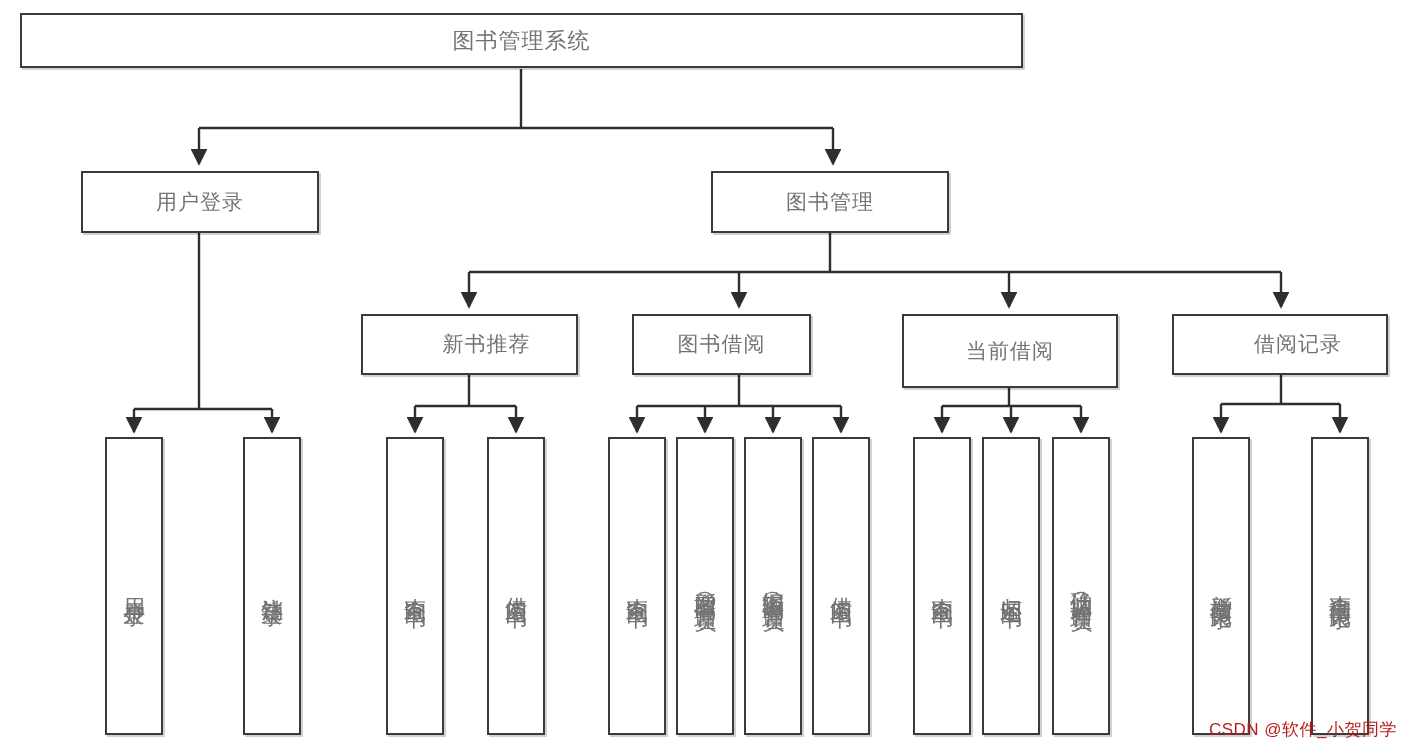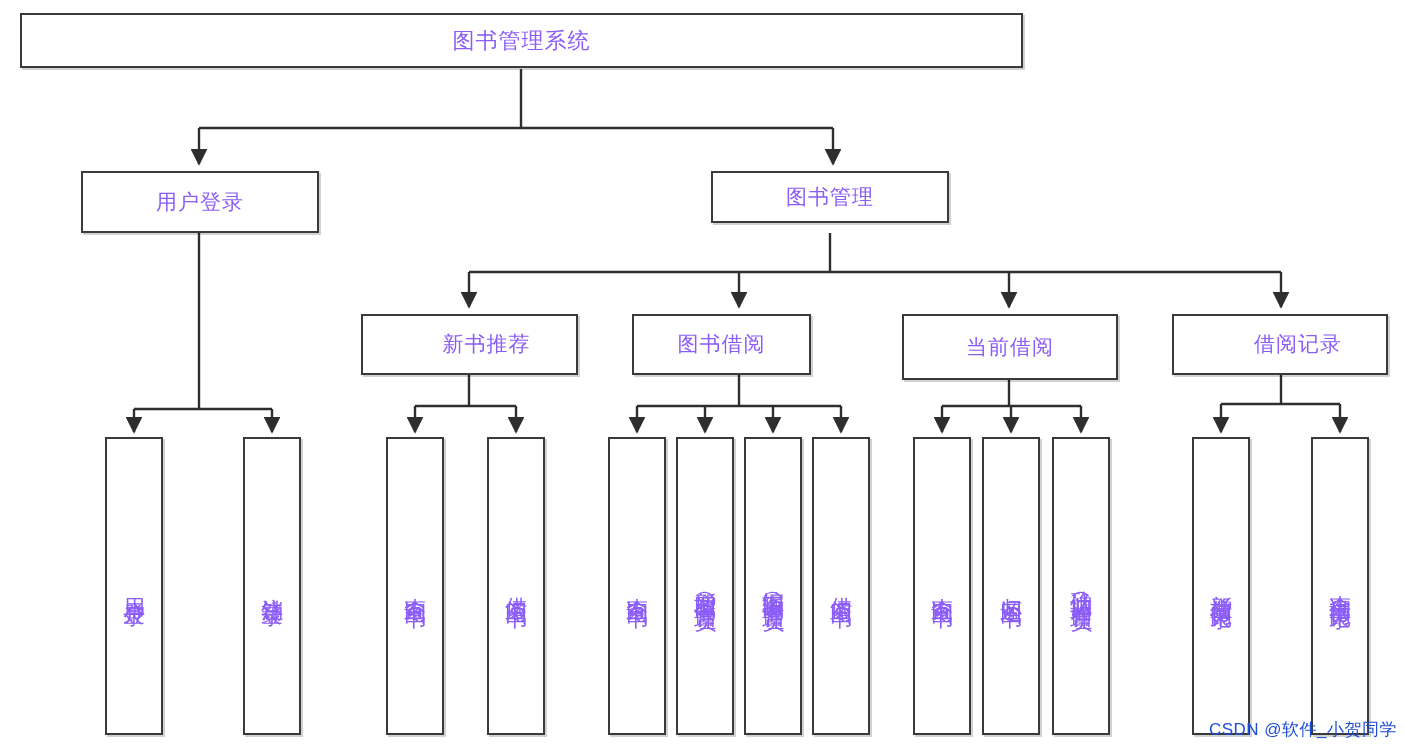--- a/index.html
+++ b/index.html
@@ -13,21 +13,21 @@
 
   .node-box{
     position:absolute;
     background:#ffffff;
     border:2px solid #3a3a3a;
     box-sizing:border-box;
     box-shadow:2px 2px 0 rgba(0,0,0,0.18);
     display:flex;align-items:center;justify-content:center;
   }
   .node-label{
-    color:#8b5cf6;
+    color:#737373;
     font-size:21px;
     line-height:1.18;
     letter-spacing:1px;
     white-space:nowrap;
     user-select:none;
   }
   .node-box.root .node-label{font-size:22px;}
   .node-box.leaf{
     align-items:center;
     justify-content:center;
@@ -39,21 +39,21 @@
     font-size:22px;
     line-height:1.12;
     letter-spacing:3px;
     white-space:normal;
     max-height:100%;
   }
   .watermark{
     position:absolute;
     right:8px;bottom:6px;
     font-size:17px;
-    color:#1d4ed8;
+    color:#b91c1c;
     letter-spacing:0.5px;
     white-space:nowrap;
     user-select:none;
   }
 </style>
 </head>
 <body>
 
 <div id="diagram-root">
 
@@ -107,31 +107,31 @@
     </g>
   </svg>
 
   <div class="node-box root" style="left:20px;top:13px;width:1003px;height:55px;">
     <span class="node-label">图书管理系统</span>
   </div>
 
   <div class="node-box" style="left:81px;top:171px;width:238px;height:62px;">
     <span class="node-label">用户登录</span>
   </div>
-  <div class="node-box" style="left:711px;top:171px;width:238px;height:52px;">
+  <div class="node-box" style="left:711px;top:171px;width:238px;height:62px;">
     <span class="node-label">图书管理</span>
   </div>
 
   <div class="node-box" style="left:361px;top:314px;width:217px;height:61px;padding-left:34px;">
     <span class="node-label">新书推荐</span>
   </div>
   <div class="node-box" style="left:632px;top:314px;width:179px;height:61px;">
     <span class="node-label">图书借阅</span>
   </div>
-  <div class="node-box" style="left:902px;top:314px;width:216px;height:66px;">
+  <div class="node-box" style="left:902px;top:314px;width:216px;height:74px;">
     <span class="node-label">当前借阅</span>
   </div>
   <div class="node-box" style="left:1172px;top:314px;width:216px;height:61px;padding-left:36px;">
     <span class="node-label">借阅记录</span>
   </div>
 
   <div class="node-box leaf" style="left:105px;top:437px;width:58px;height:298px;">
     <span class="node-label">用户登录</span>
   </div>
   <div class="node-box leaf" style="left:243px;top:437px;width:58px;height:298px;">

